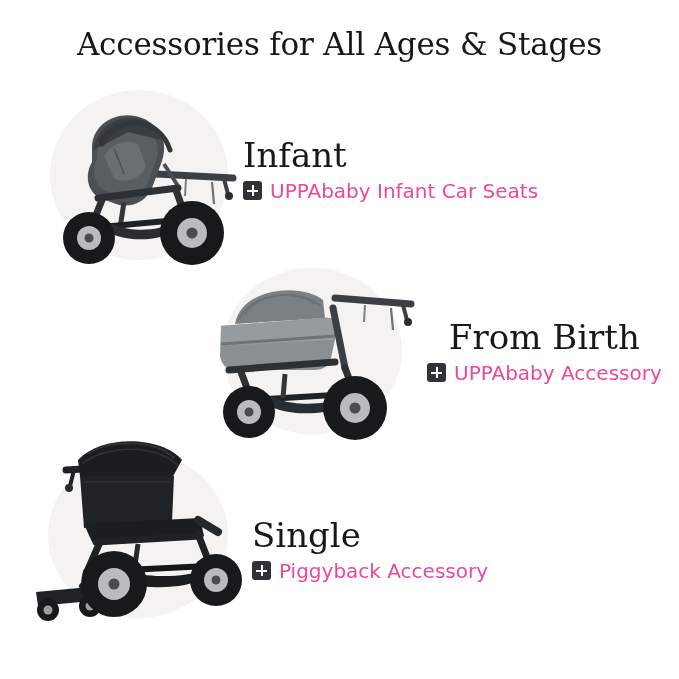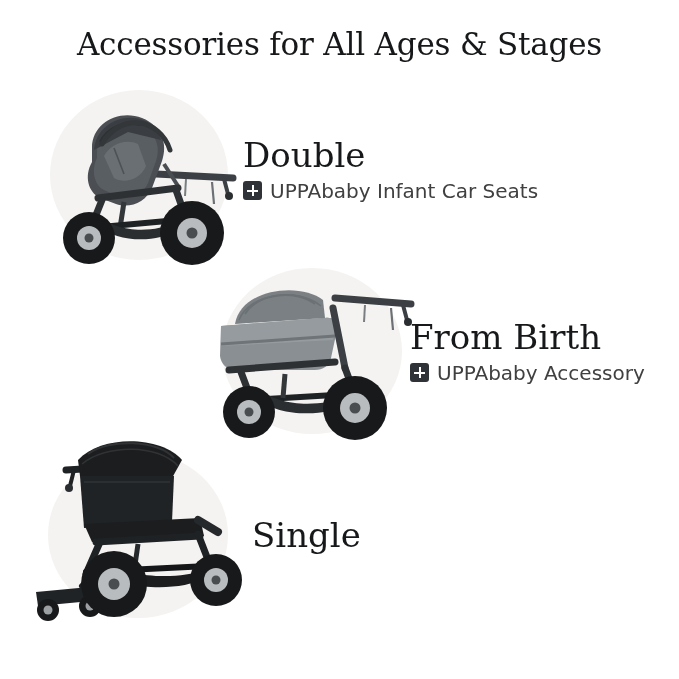--- a/index.html
+++ b/index.html
@@ -76,21 +76,21 @@
   }
   .plus-badge::after {
     top: 4px;
     left: 8.5px;
     height: 11px;
     width: 2px;
   }
   .caption .sub {
     font-family: "DejaVu Sans", sans-serif;
     font-size: 20px;
-    color: #404040;
+    color: #ec4899;
     line-height: 1.1;
   }
 
   
   .photo {
     position: absolute;
   }
   .photo svg {
     display: block;
   }
@@ -145,21 +145,21 @@
         <circle cx="61" cy="160" r="26" fill="#17191b"></circle>
         <circle cx="61" cy="160" r="12" fill="#b9bcbe"></circle>
         <circle cx="61" cy="160" r="4.5" fill="#4a4d50"></circle>
         <circle cx="164" cy="155" r="32" fill="#17191b"></circle>
         <circle cx="164" cy="155" r="15" fill="#b9bcbe"></circle>
         <circle cx="164" cy="155" r="5.5" fill="#4a4d50"></circle>
       </svg>
     </div>
 
     <div class="caption" style="left:243px;top:60px;">
-      <div class="title">Double</div>
+      <div class="title">Infant</div>
       <div class="sub-row">
         <span class="plus-badge"></span>
         <span class="sub">UPPAbaby Infant Car Seats</span>
       </div>
     </div>
   </div>
 
   <div class="block" style="left:0;top:248px;width:679px;height:200px;">
 
     <div class="blob" style="left:222px;top:20px;width:180px;height:166px;"></div>
@@ -193,21 +193,21 @@
 
         <circle cx="44" cy="164" r="26" fill="#17191b"></circle>
         <circle cx="44" cy="164" r="12" fill="#b9bcbe"></circle>
         <circle cx="44" cy="164" r="4.5" fill="#4a4d50"></circle>
         <circle cx="150" cy="160" r="32" fill="#17191b"></circle>
         <circle cx="150" cy="160" r="15" fill="#b9bcbe"></circle>
         <circle cx="150" cy="160" r="5.5" fill="#4a4d50"></circle>
       </svg>
     </div>
 
-    <div class="caption" style="left:410px;top:72px;">
+    <div class="caption" style="left:427px;top:72px;text-align:center;">
       <div class="title">From Birth</div>
       <div class="sub-row">
         <span class="plus-badge"></span>
         <span class="sub">UPPAbaby Accessory</span>
       </div>
     </div>
   </div>
 
   <div class="block" style="left:0;top:424px;width:679px;height:220px;">
 
@@ -251,16 +251,20 @@
         <circle cx="92" cy="160" r="16" fill="#b9bcbe"></circle>
         <circle cx="92" cy="160" r="5.5" fill="#4a4d50"></circle>
         <circle cx="194" cy="156" r="26" fill="#17191b"></circle>
         <circle cx="194" cy="156" r="12" fill="#b9bcbe"></circle>
         <circle cx="194" cy="156" r="4.5" fill="#4a4d50"></circle>
       </svg>
     </div>
 
     <div class="caption" style="left:252px;top:94px;">
       <div class="title">Single</div>
+      <div class="sub-row">
+        <span class="plus-badge"></span>
+        <span class="sub">Piggyback Accessory</span>
+      </div>
     </div>
   </div>
 
 </div>
 
 </body></html>

